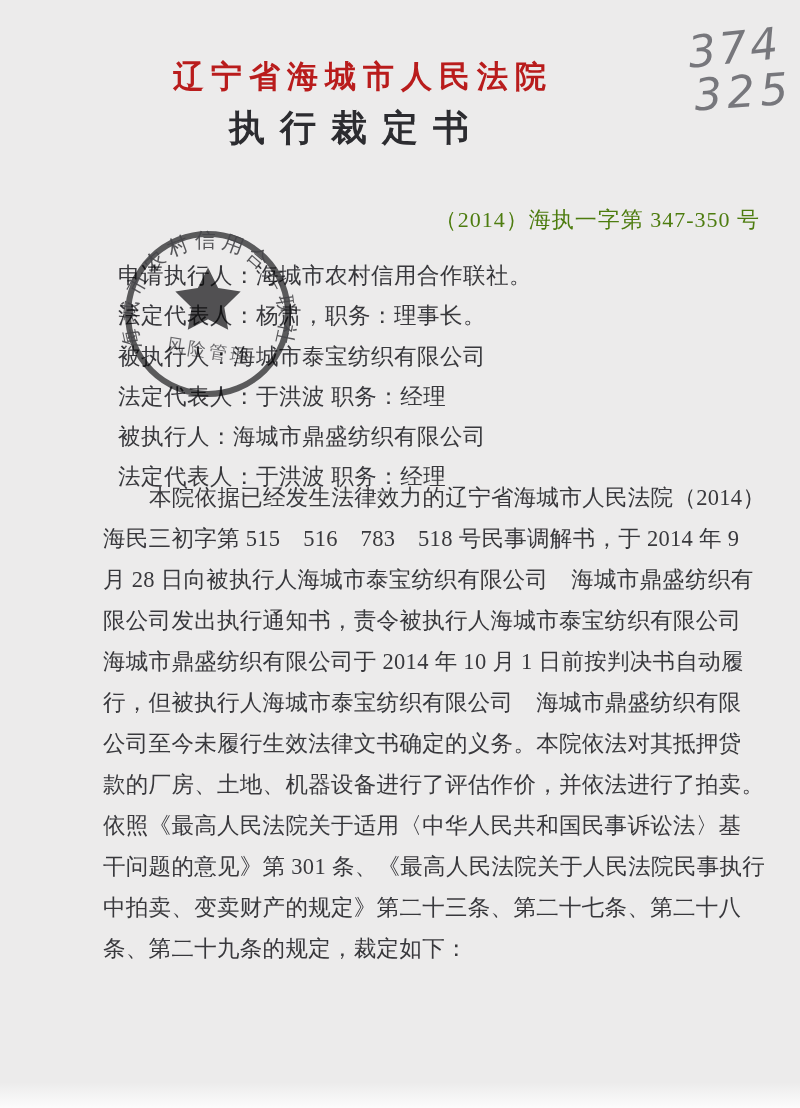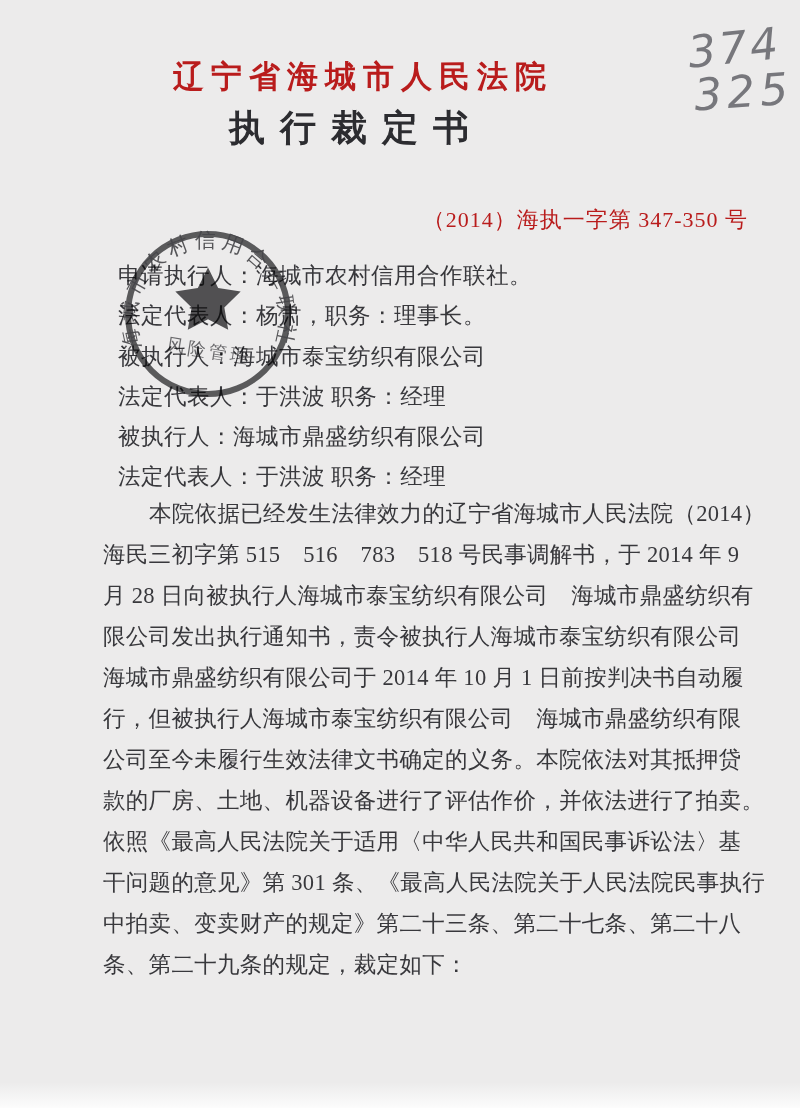--- a/index.html
+++ b/index.html
@@ -22,42 +22,42 @@
     font-size:31px;font-weight:600;letter-spacing:7px;
     color:#b91c1c;
   }
   .doc-title{
     top:104px;left:229px;
     font-size:36px;font-weight:600;letter-spacing:15px;
     color:#2c2c30;
     text-align:center;
   }
   .case-number{
-    top:205px;right:52px;
-    font-size:22px;letter-spacing:1px;color:#b91c1c;margin-left:24px;
+    top:205px;right:40px;
+    font-size:22px;letter-spacing:1px;color:#4d7c0f;margin-left:24px;
   }
   .handwriting{
     position:absolute;
     font-family:"DejaVu Sans",sans-serif;
     font-style:italic;
     color:#77777c;
     white-space:nowrap;
   }
   .hw-1{top:22px;left:688px;font-size:44px;transform:rotate(-6deg);letter-spacing:3px;}
   .hw-2{top:66px;left:694px;font-size:44px;transform:rotate(-4deg);letter-spacing:5px;}
   .parties{
     position:absolute;top:256px;left:118px;width:580px;
   }
   .party-line{
     height:40.3px;line-height:40.3px;
     font-size:22.5px;letter-spacing:0.5px;
     white-space:nowrap;color:#38383c;
   }
   .body-block{
-    position:absolute;top:493px;left:103px;width:614px;
+    position:absolute;top:477px;left:103px;width:614px;
   }
   .bline{
     height:41px;line-height:41px;
     font-size:22.5px;letter-spacing:0.3px;
     white-space:nowrap;color:#38383c;
   }
   .bline.indent{text-indent:46px;}
   .stamp{
     position:absolute;top:228px;left:116px;
     width:184px;height:172px;

